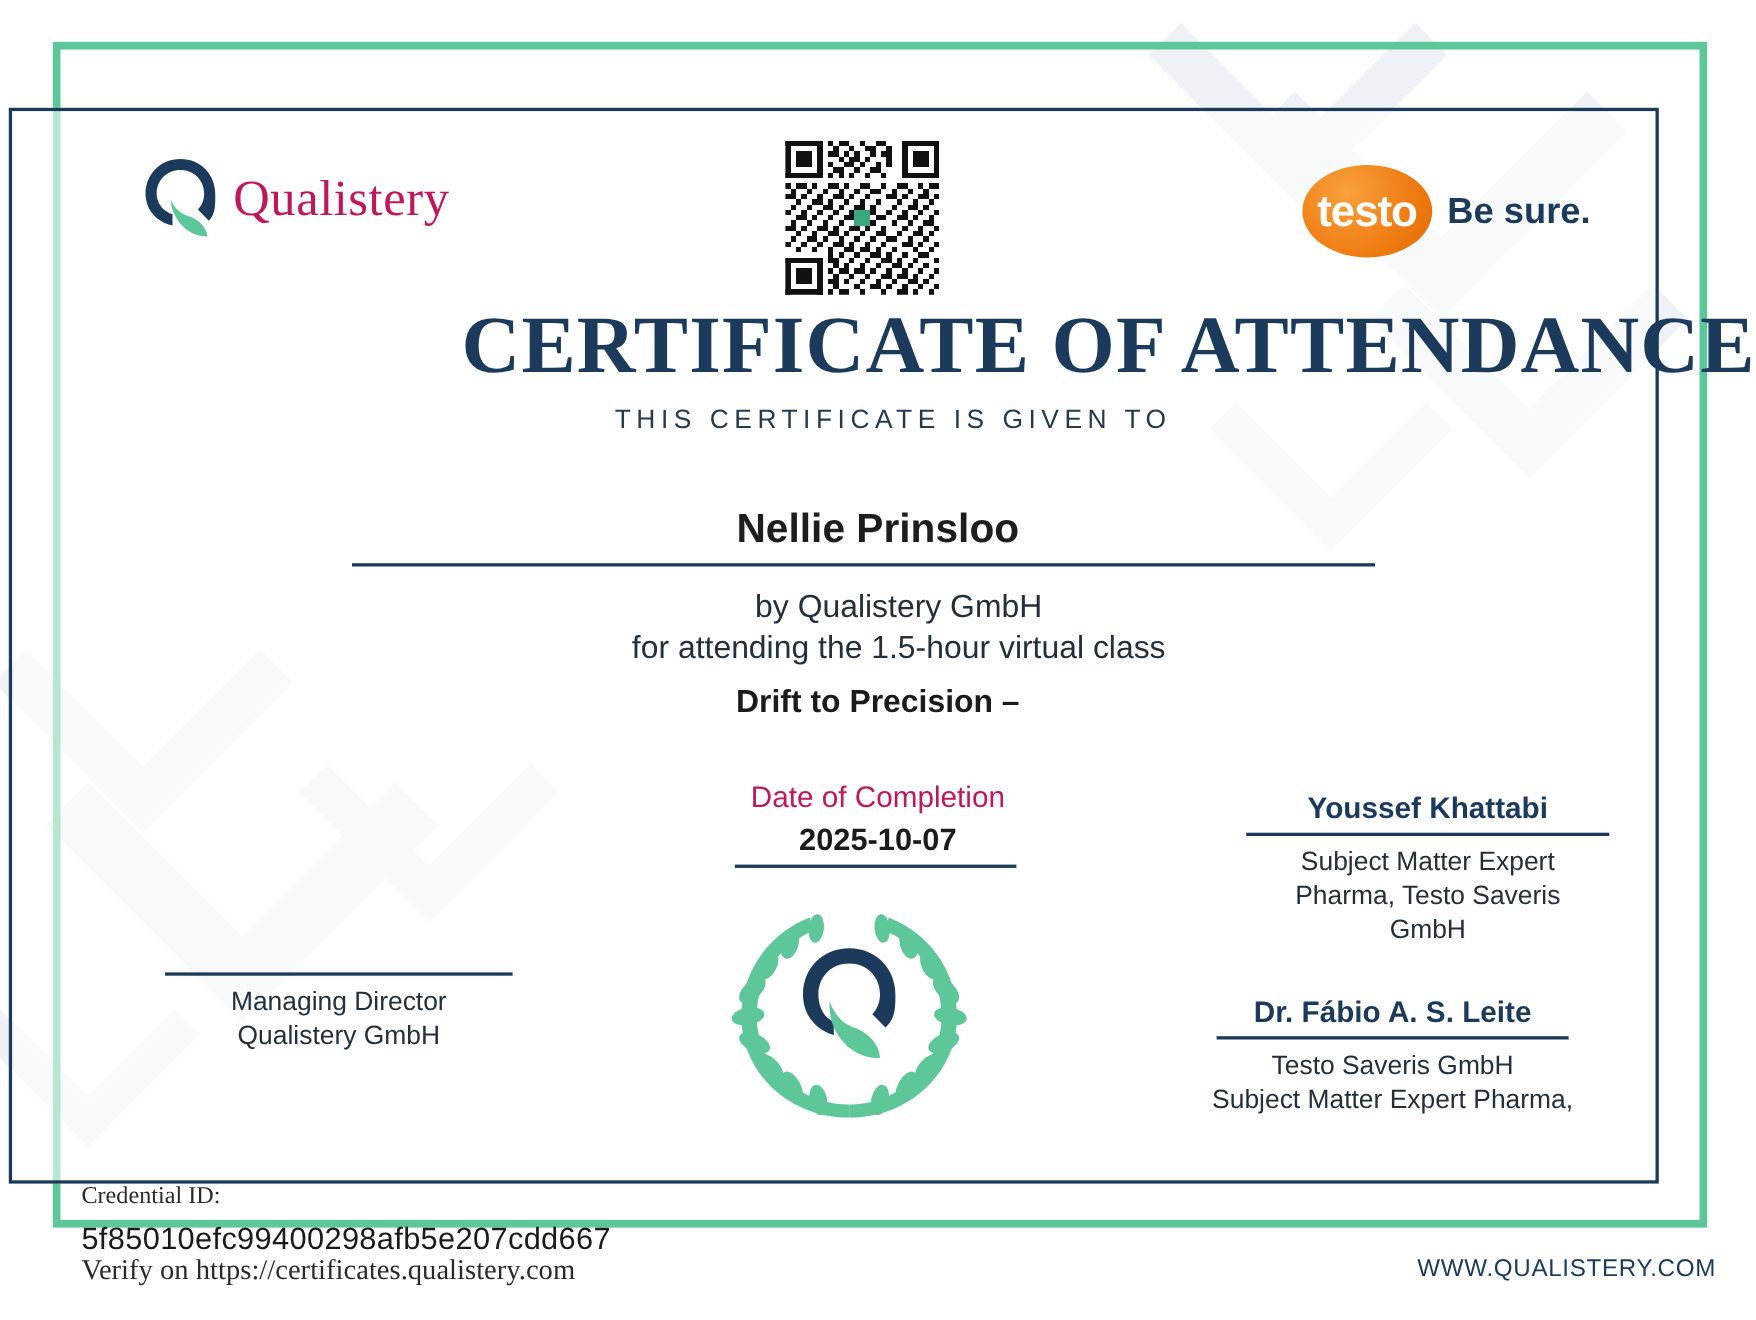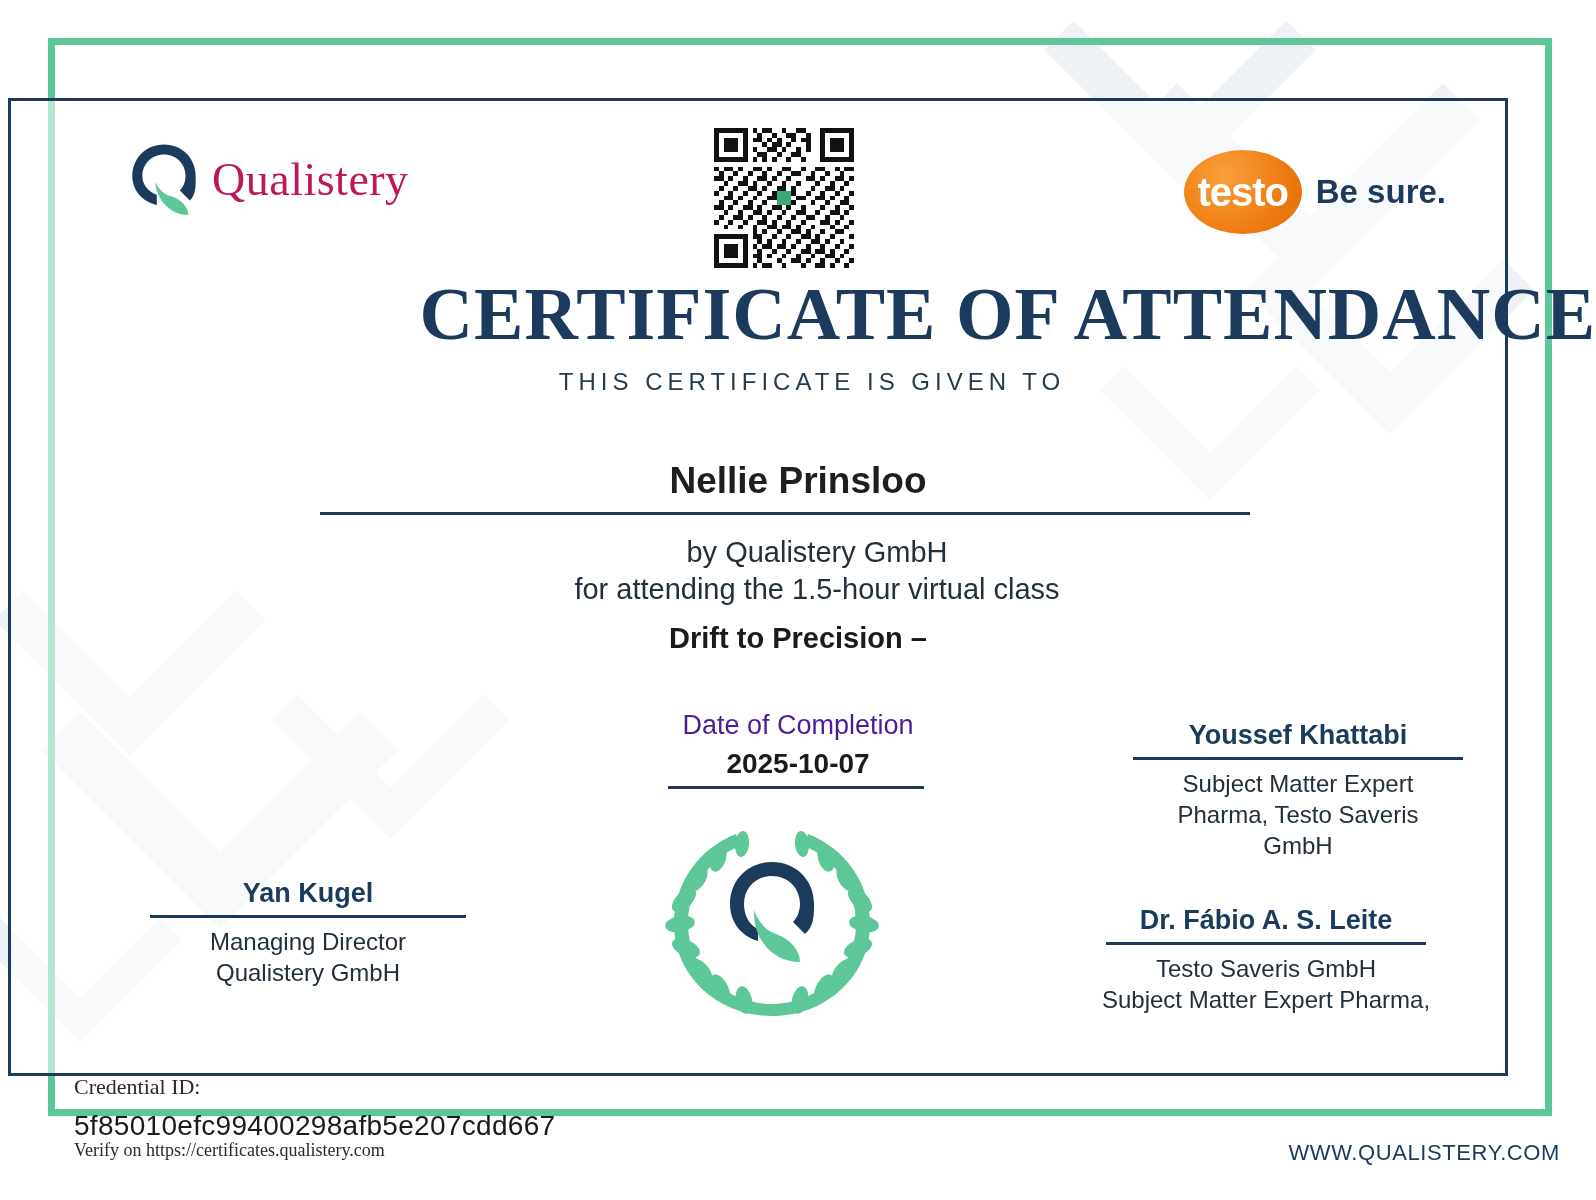--- a/index.html
+++ b/index.html
@@ -178,21 +178,21 @@
     line-height: 1.25;
   }
 
   .date-label {
     position: absolute;
     top: 710px;
     left: 0;
     width: 100%;
     text-align: center;
     font-size: 27px;
-    color: #4c1d95;
+    color: #be185d;
   }
   .date-value {
     position: absolute;
     top: 748px;
     left: 0;
     width: 100%;
     text-align: center;
     font-size: 28px;
     font-weight: bold;
     color: #1b1b1b;
@@ -264,21 +264,21 @@
     font-size: 28px;
     color: #1b1b1b;
     letter-spacing: 0.3px;
   }
 
   .verify {
     position: absolute;
     left: 74px;
     top: 1140px;
     font-family: "Liberation Serif", serif;
-    font-size: 18px;
+    font-size: 26px;
     color: #2a2a2a;
   }
   .site {
     position: absolute;
     right: 36px;
     top: 1140px;
     font-size: 22px;
     color: #1b3a5c;
     letter-spacing: 0.6px;
   }
@@ -590,21 +590,20 @@
         <ellipse cx="198" cy="66" rx="14" ry="8" transform="rotate(62 198 66)"></ellipse>
         <ellipse cx="178" cy="46" rx="14" ry="8" transform="rotate(74 178 46)"></ellipse>
         <ellipse cx="154" cy="32" rx="13" ry="7" transform="rotate(84 154 32)"></ellipse>
       </g>
     </g>
     <path d="M124 50 C100 50 82 68 82 92 C82 110 93 124 110 129 L110 117 C101 113 96 103 96 92 C96 76 108 64 124 64 C140 64 152 76 152 92 C152 99 149 106 145 110 L157 122 C166 114 166 104 166 92 C166 68 148 50 124 50 Z" fill="#1b3a5c"></path>
     <path d="M106 98 C106 98 112 117 128 122 C143 127 152 139 152 150 C137 150 124 143 116 132 C107 120 106 109 106 98 Z" fill="#5ec79a"></path>
   </svg>
 
   <div class="sig sig-left">
-    <div class="sig-name">Yan Kugel</div>
     <div class="sig-rule"></div>
     <div class="sig-role">Managing Director</div>
     <div class="sig-role">Qualistery GmbH</div>
   </div>
 
   <div class="sig sig-r1">
     <div class="sig-name">Youssef Khattabi</div>
     <div class="sig-rule"></div>
     <div class="sig-role">Subject Matter Expert</div>
     <div class="sig-role">Pharma, Testo Saveris</div>

